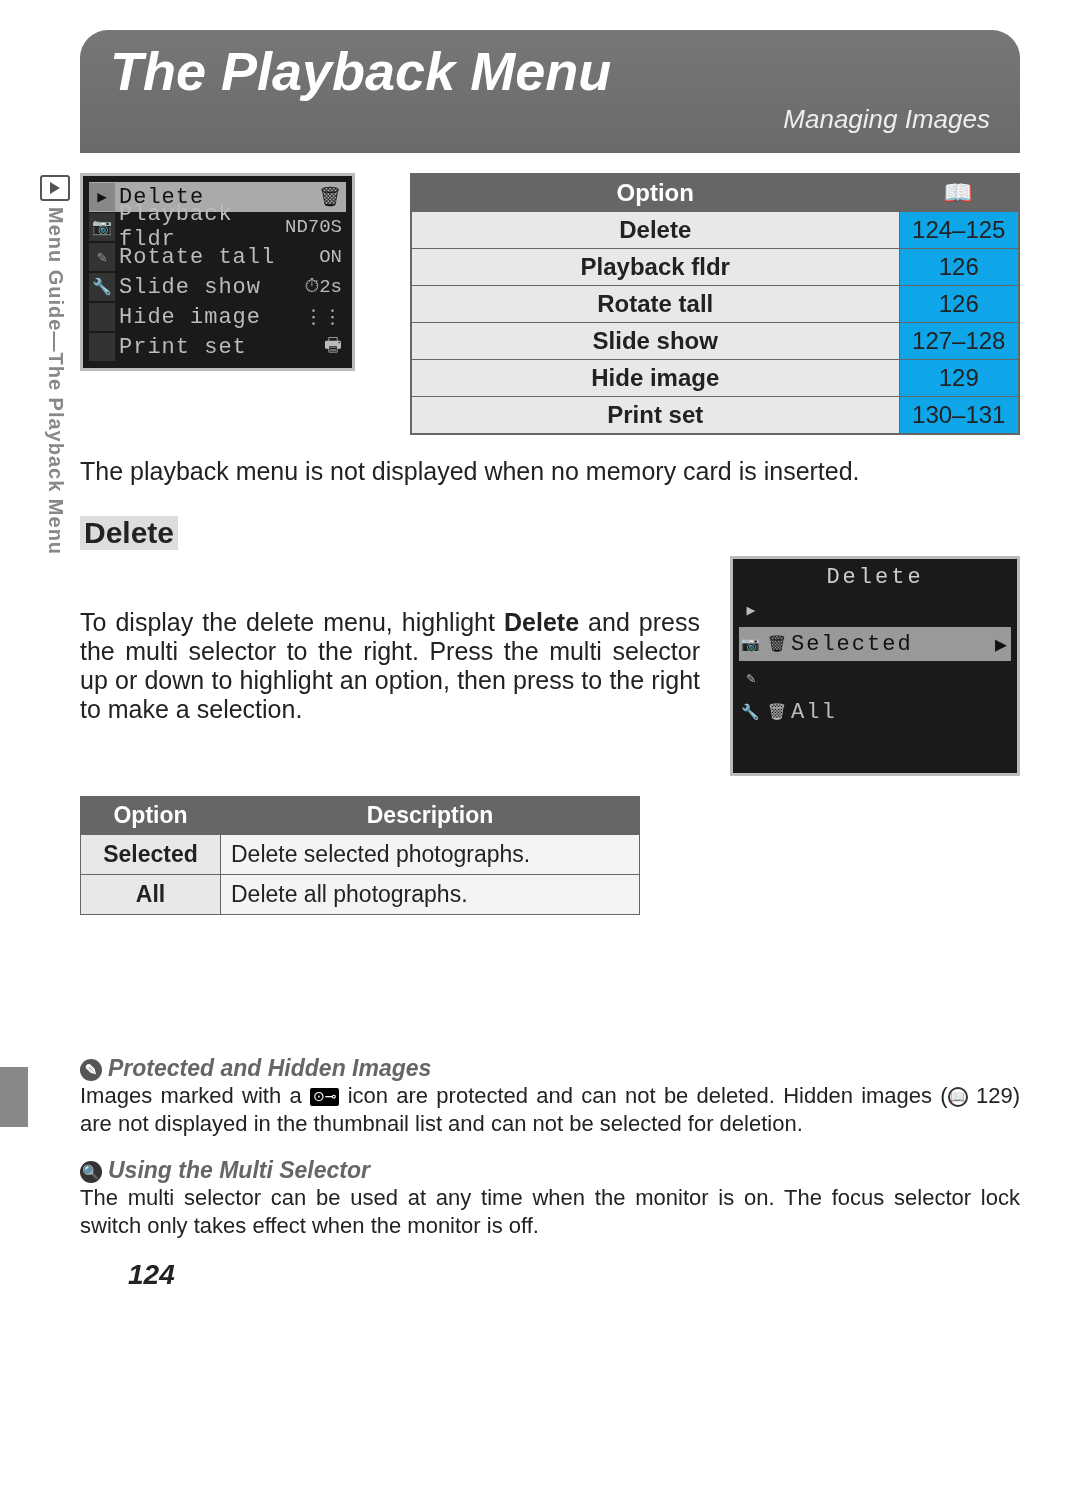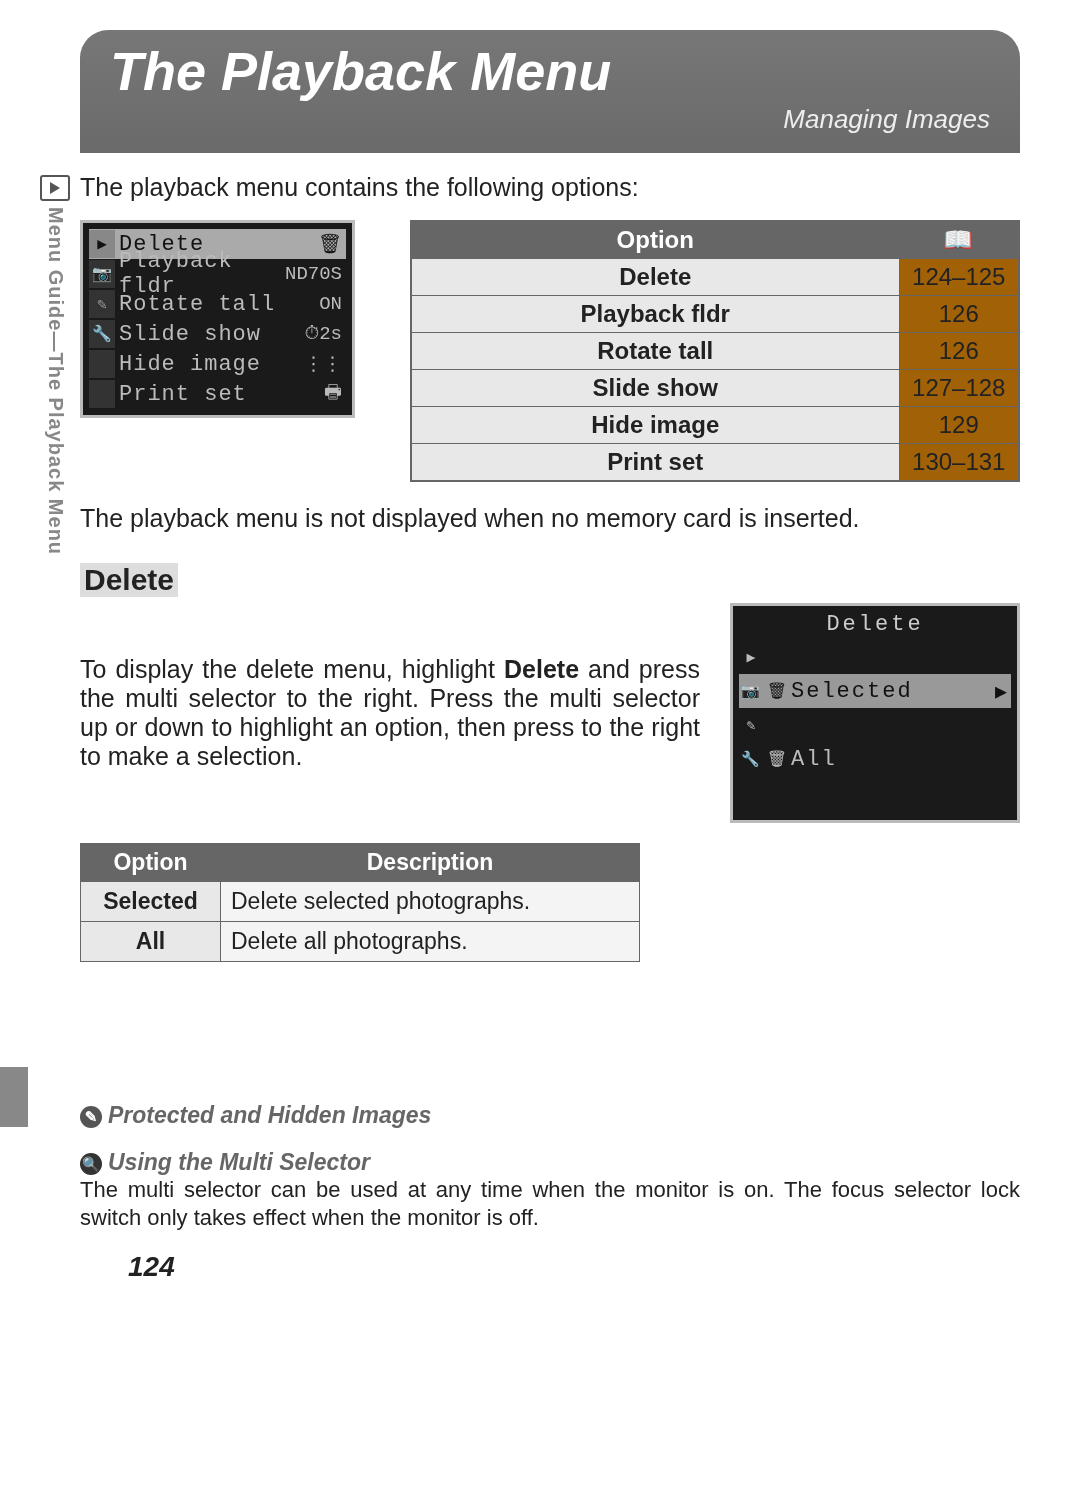--- a/index.html
+++ b/index.html
@@ -89,21 +89,21 @@
     font-size: 24px;
     border: 2px solid #666;
   }
   .opt-table th, .opt-table td {
     border: 1px solid #666;
     padding: 4px 10px;
     text-align: center;
   }
   .opt-table th { background:#666; color:#fff; font-weight:bold; }
   .opt-table td.opt { font-weight:bold; background:#e8e8e8; }
-  .opt-table td.pg { background:#a16207; width:120px;}
+  .opt-table td.pg { background:#0ea5e9; width:120px;}
   .below-note { font-size:25px; margin: 22px 0 30px 0; }
   .section-h {
     font-size: 30px; font-weight:bold;
     background:#ddd; display:inline-block;
     padding: 0 4px; margin-bottom:6px;
   }
   .two-col { display:flex; gap:30px; align-items:center; }
   .del-text { font-size:25px; text-align:justify; flex:1; }
   
   .lcd2 {
@@ -151,21 +151,20 @@
         <div class="play-triangle"></div>
       </div>
     <div class="side-text">Menu Guide—The Playback Menu</div>
   </div>
 
   <div class="banner">
     <div class="banner-title">The Playback Menu</div>
     <div class="banner-sub">Managing Images</div>
   </div>
 
-  <p class="intro">The playback menu contains the following options:</p>
 
   <div class="lcd-wrap">
 
     <div class="lcd">
       <div class="lcd-row sel">
         <span class="lcd-tab">▶</span>
         <span class="lcd-label">Delete</span>
         <span class="lcd-val">🗑</span>
       </div>
       <div class="lcd-row">
@@ -275,20 +274,23 @@
     <tr>
           <td class="o">All</td>
           <td class="d">Delete all photographs.</td>
         </tr>
   </tbody>
     </table>
 
   <div class="notes">
     <div class="note-block">
       <div class="note-title"><span class="ic">✎</span><span>Protected and Hidden Images</span></div>
+      <div class="note-body">
+        <span>Images marked with a </span><span class="key-ic">⊙⊸</span><span> icon are protected and can not be deleted.  Hidden images (</span><span class="pg-ic">📖</span> <span>129</span><span>) are not displayed in the thumbnail list and can not be selected for deletion.</span>
+      </div>
     </div>
     <div class="note-block">
       <div class="note-title"><span class="icq">🔍</span><span>Using the Multi Selector</span></div>
       <div class="note-body">The multi selector can be used at any time when the monitor is on.  The focus selector lock switch only takes effect when the monitor is off.</div>
     </div>
   </div>
 
   <div class="page-num">124</div>
 
 </div>

